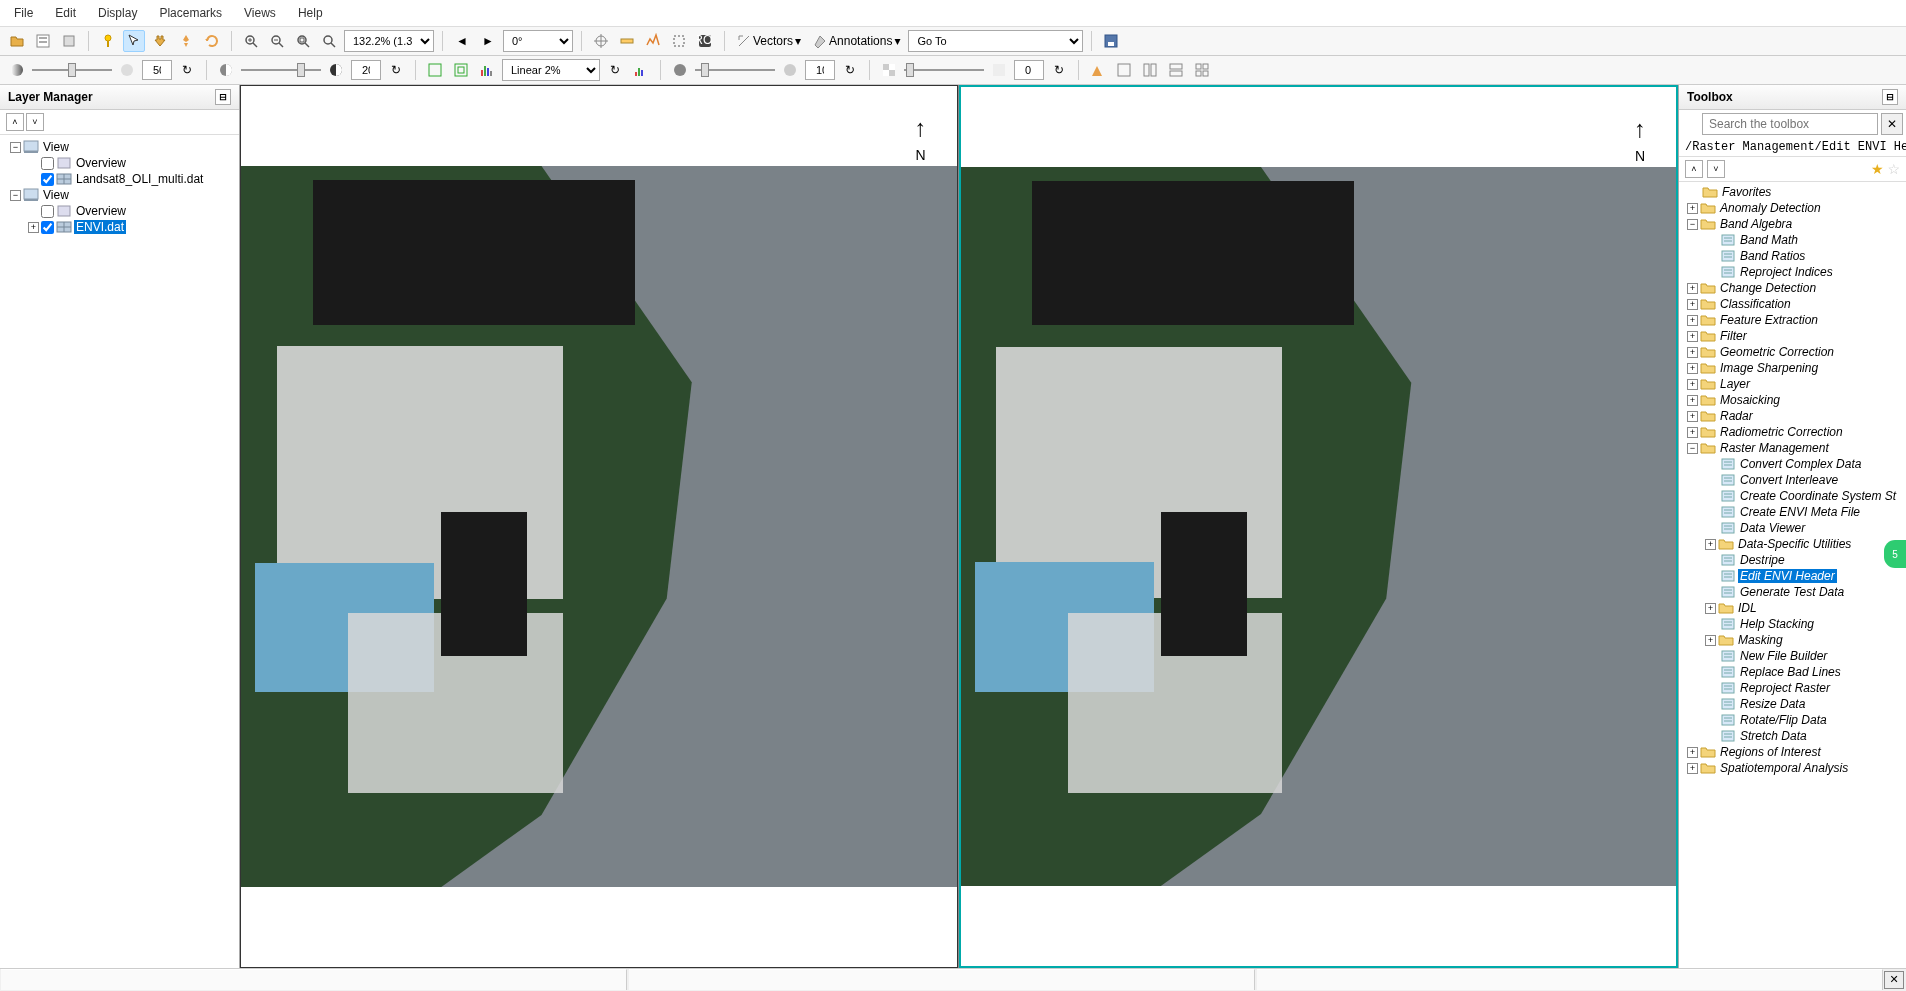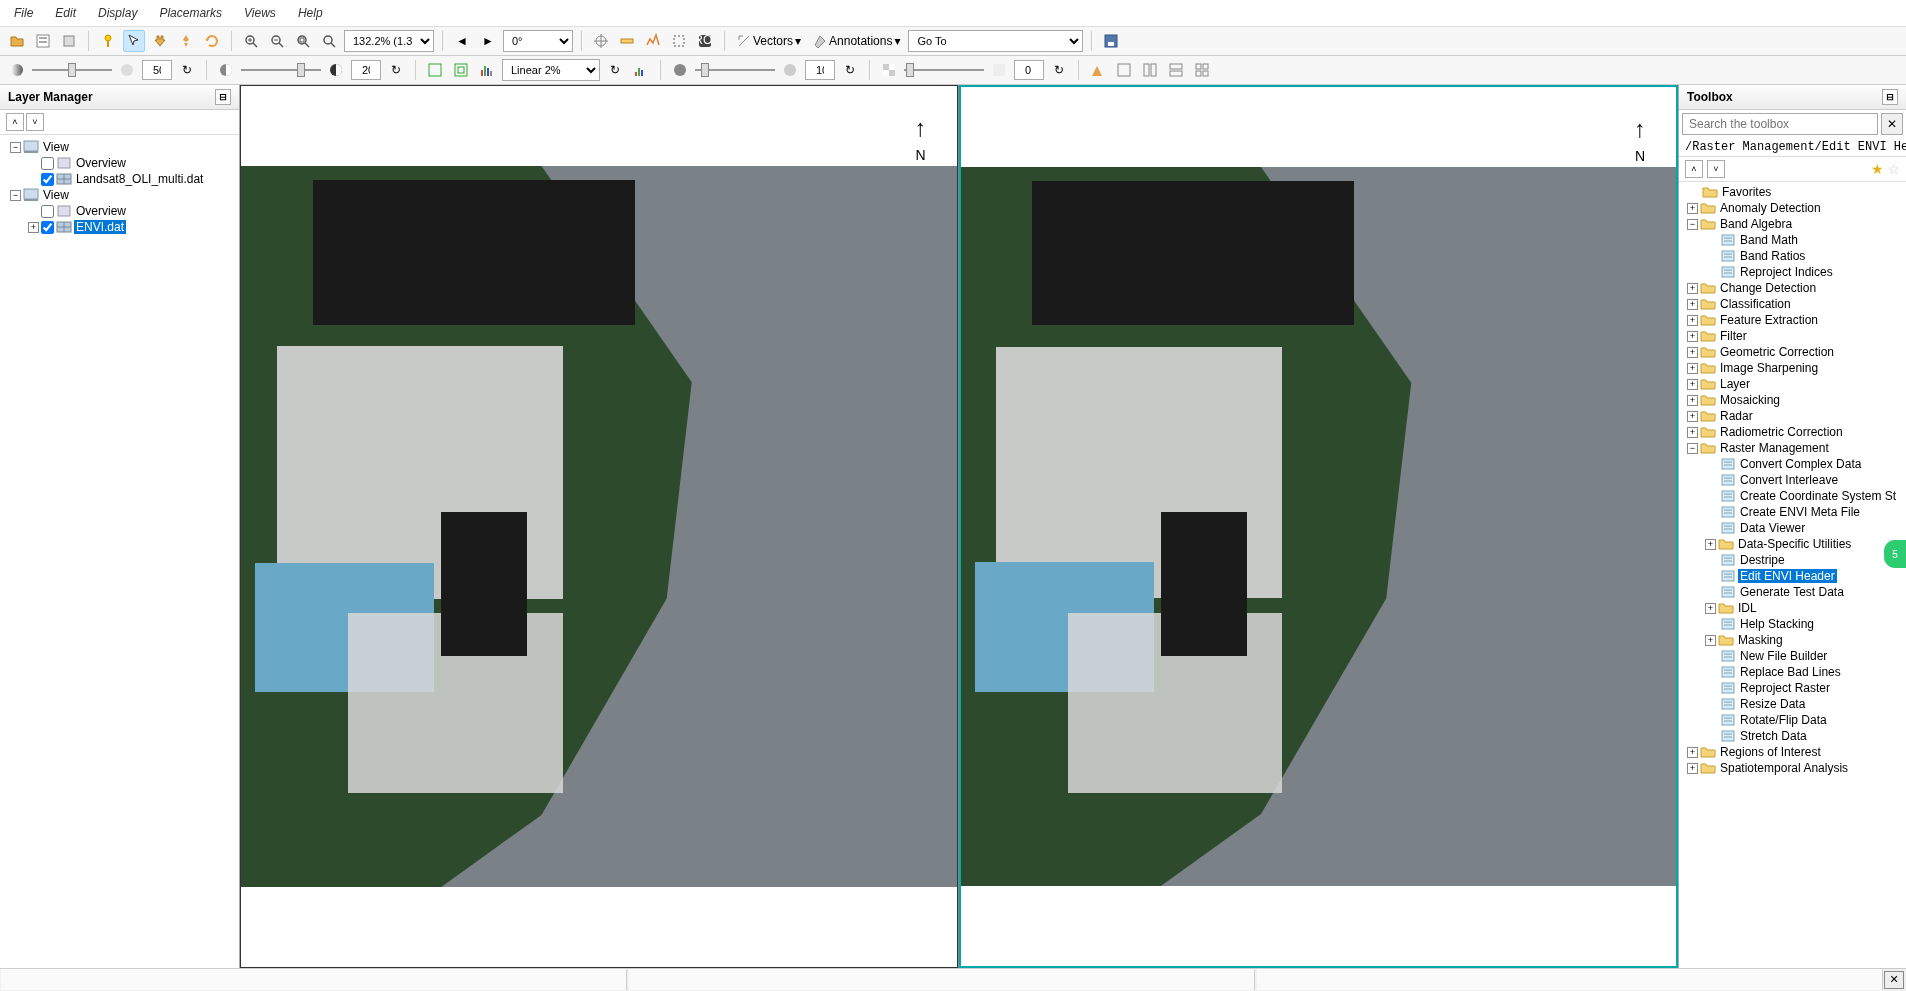--- a/index.html
+++ b/index.html
@@ -1,20 +1,20 @@
 <!DOCTYPE html>
 <html><head>
 <meta charset="utf-8">
 <style>
 * { margin: 0; padding: 0; box-sizing: border-box; font-family: "Microsoft Sans Serif", Arial, sans-serif; font-size: 12px; }
 body { background: #f0f0f0; overflow: hidden; }
 
 
 .menubar { background: #fff; border-bottom: 1px solid #ddd; padding: 2px 4px; display: flex; gap: 2px; }
-.menubar-item { padding: 4px 10px; cursor: pointer; color: #333; font-style: italic; }
+.menubar-item { padding: 4px 10px; cursor: pointer; color: #333; }
 
 
 .toolbar { background: #f7f7f7; border-bottom: 1px solid #ccc; padding: 3px 6px; display: flex; align-items: center; gap: 4px; flex-wrap: nowrap; }
 .tb-btn { width: 22px; height: 22px; display: flex; align-items: center; justify-content: center; border: 1px solid transparent; cursor: pointer; border-radius: 2px; }
 .tb-btn.active { background: #cce8ff; border-color: #99d1ff; }
 .tb-sep { width: 1px; height: 20px; background: #ccc; margin: 0 4px; }
 .tb-input { width: 30px; height: 20px; border: 1px solid #aaa; padding: 0 10px; font-size: 11px; }
 .tb-combo { height: 22px; border: 1px solid #aaa; padding: 0 4px; font-size: 11px; background: #fff; }
 .tb-slider { width: 80px; height: 18px; position: relative; display: flex; align-items: center; }
 .tb-slider-track { width: 100%; height: 2px; background: #999; }
@@ -46,28 +46,28 @@
 .satellite { position: absolute; left: 0; top: 80px; right: 0; bottom: 80px; background: #5a6570; overflow: hidden; }
 
 
 .sat-land { position: absolute; background: #2d4a2d; }
 .sat-water { position: absolute; background: #7a8288; }
 .sat-urban { position: absolute; background: #d8d8d8; }
 .sat-field { position: absolute; background: #6aa8c8; }
 .sat-dark { position: absolute; background: #1a1a1a; }
 
 .right-panel { width: 228px; border-left: 1px solid #aaa; background: #fff; display: flex; flex-direction: column; }
-.search-row { padding: 3px; display: flex; gap: 3px; }
+.search-row { padding: 3px; display: flex; gap: 3px; margin-left: 20px; }
 .search-input { flex: 1; border: 1px solid #aaa; padding: 3px 6px; font-size: 12px; color: #999; background: #fff; }
 .search-btn { width: 22px; border: 1px solid #aaa; background: #f0f0f0; cursor: pointer; }
 .path-row { padding: 2px 6px; border-bottom: 1px solid #ddd; font-family: "Courier New", monospace; font-size: 12px; overflow: hidden; white-space: nowrap; }
 .toolbox-toolbar { padding: 3px 6px; border-bottom: 1px solid #ddd; display: flex; gap: 4px; align-items: center; }
 .star-btn { cursor: pointer; font-size: 14px; }
 
-.toolbox-tree { flex: 1; overflow: auto; padding: 2px; font-family: "Courier New", monospace; font-size: 13px; }
+.toolbox-tree { flex: 1; overflow: auto; padding: 2px; font-family: "Courier New", monospace; font-size: 13px; font-style: italic; }
 
 .statusbar { height: 22px; background: #f0f0f0; border-top: 1px solid #ccc; display: flex; align-items: center; }
 .status-cell { flex: 1; border-right: 1px solid #ccc; border-top: 1px solid #fff; height: 100%; padding: 2px 8px; background: #fafafa; margin: 1px; }
 .status-close { width: 20px; height: 18px; border: 1px solid #888; background: #eee; cursor: pointer; display: flex; align-items: center; justify-content: center; margin-right: 2px; font-size: 11px; }
 
 .green-badge { position: fixed; right: 0; top: 540px; width: 22px; height: 28px; background: #2ecc71; border-radius: 11px 0 0 11px; display: flex; align-items: center; justify-content: center; color: #fff; font-size: 10px; }
 
 svg { display: block; }
 </style>
 </head>

